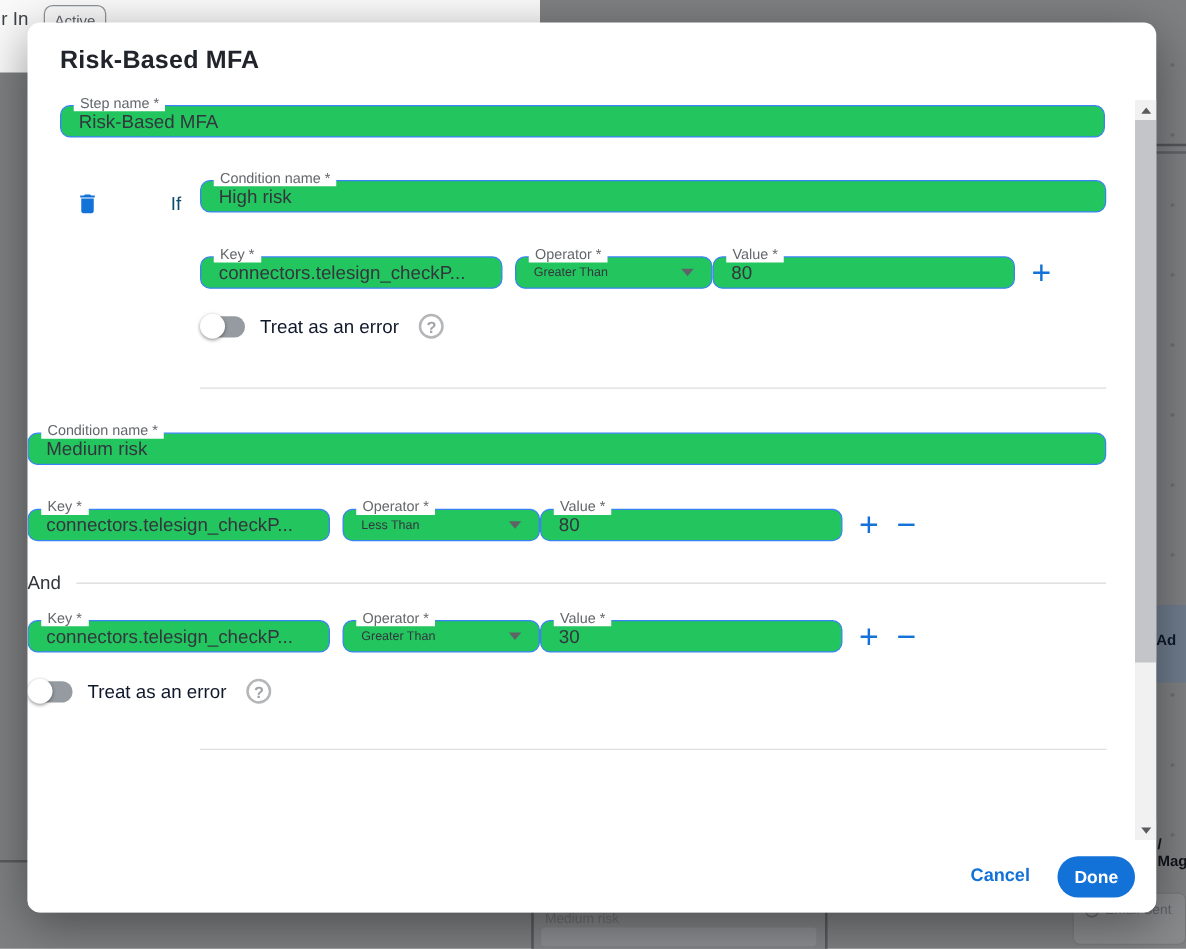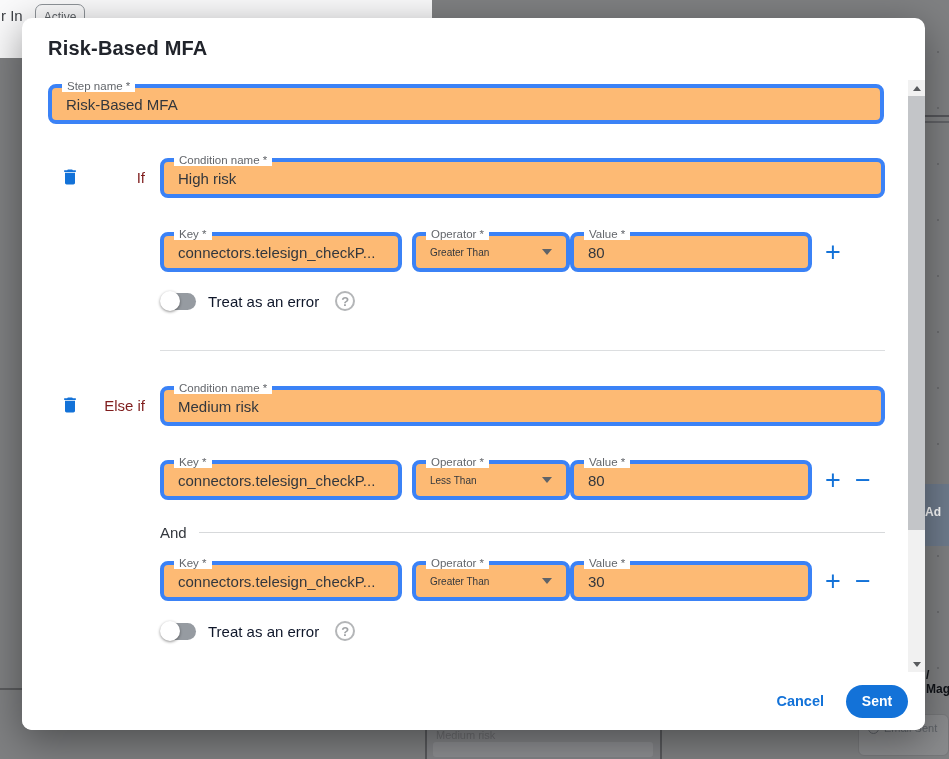--- a/index.html
+++ b/index.html
@@ -24,21 +24,21 @@
     border:1.5px solid #8f9499; border-radius:7px; background:#fafafb;
     font-size:12px; color:#5f6368; display:flex; align-items:center; justify-content:center; z-index:2;
   }
   .bg-line-left { position:absolute; left:0; top:688px; width:24px; height:2px; background:#5b5c5e; z-index:1; }
   .bg-line-right-a { position:absolute; left:925px; top:115px; width:24px; height:2px; background:#55565a; z-index:1; }
   .bg-line-right-b { position:absolute; left:925px; top:121px; width:24px; height:2px; background:#616266; z-index:1; }
   .bg-right-band {
     position:absolute; left:922px; top:484px; width:27px; height:62px;
     background:#6f7c8d; z-index:1;
   }
-  .bg-right-band-text { position:absolute; left:925px; top:505px; font-size:12px; font-weight:bold; color:#ffffff; z-index:2; }
+  .bg-right-band-text { position:absolute; left:925px; top:505px; font-size:12px; font-weight:bold; color:#0f172a; z-index:2; }
   .bg-mag-text { position:absolute; left:926px; top:668px; font-size:12px; font-weight:bold; color:#101318; z-index:2; }
   .bg-email-card {
     position:absolute; left:858px; top:714px; width:91px; height:42px;
     background:#8a8b8d; border:1px solid #77787a; border-radius:6px; z-index:1;
   }
   .bg-email-row { position:absolute; left:868px; top:722px; display:flex; align-items:center; gap:5px; z-index:2; }
   .bg-email-circle { width:11px; height:11px; border:1.5px solid #5f6368; border-radius:50%; }
   .bg-email-text { font-size:11px; color:#5f6368; }
   .bg-bottom-panel {
     position:absolute; left:425px; top:710px; width:237px; height:60px;
@@ -52,40 +52,40 @@
     position:absolute; left:22px; top:18px; width:903px; height:712px;
     background:#ffffff; border-radius:10px;
     box-shadow:0 10px 40px rgba(0,0,0,.40);
     z-index:10; overflow:hidden;
   }
   .modal-title {
     margin:19px 0 0 26px; font-size:20px; font-weight:bold; color:#21242b;
     letter-spacing:.2px;
   }
   .field {
-    position:relative; height:40px; border:4px solid #3b82f6; border-radius:8px;
-    background:#fdba74; display:flex; align-items:center; padding:0 14px;
+    position:relative; height:26px; border:1px solid #3b82f6; border-radius:8px;
+    background:#22c55e; display:flex; align-items:center; padding:0 14px;
   }
   .field-label {
     position:absolute; top:-8px; left:10px; background:#fff; padding:0 5px;
     font-size:11.5px; color:#63666b; white-space:nowrap;
   }
   .field-input {
     border:none; outline:none; width:100%; background:transparent;
     font-family:inherit; font-size:15px; color:#33373d; padding:0;
   }
   .field-text { font-size:10px; color:#33373d; white-space:nowrap; overflow:hidden; }
   .step-field { margin:24px 41px 0 26px; }
 
   .cond-block { display:flex; }
   .cond-block.first { margin-top:34px; }
   .cond-block.second { margin-top:35px; }
   .cond-gutter { width:138px; height:38px; display:flex; align-items:center; flex-shrink:0; }
   .trash-btn { margin-left:38px; width:20px; height:22px; border:none; background:none; cursor:pointer; padding:0; }
-  .keyword { flex:1; text-align:right; padding-right:15px; font-size:15px; color:#7f1d1d; }
+  .keyword { flex:1; text-align:right; padding-right:15px; font-size:15px; color:#0c4a6e; }
   .cond-main { flex:1; margin-right:40px; min-width:0; }
 
   .rule-row { display:flex; align-items:center; margin-top:34px; }
   .rule-row.tight { margin-top:21px; }
   .f-key { width:242px; flex-shrink:0; }
   .f-op { width:158px; margin-left:10px; flex-shrink:0; justify-content:space-between; }
   .f-val { width:242px; flex-shrink:0; }
   .caret {
     width:0; height:0; border-left:5px solid transparent; border-right:5px solid transparent;
     border-top:6px solid #5f6368; margin-left:8px; flex-shrink:0;
@@ -219,28 +219,20 @@
         </span>
         <span class="toggle-label">Treat as an error</span>
         <span class="help-icon">?</span>
       </div>
     </div>
   </div>
 
   <div class="content-divider d1"></div>
 
   <div class="cond-block second">
-    <div class="cond-gutter">
-      <button class="trash-btn">
-        <svg width="20" height="22" viewBox="0 0 24 24">
-          <path fill="#1372d8" d="M6 19c0 1.1.9 2 2 2h8c1.1 0 2-.9 2-2V7H6v12zM19 4h-3.5l-1-1h-5l-1 1H5v2h14V4z"></path>
-        </svg>
-      </button>
-      <span class="keyword">Else if</span>
-    </div>
     <div class="cond-main">
       <div class="field">
         <span class="field-label">Condition name *</span>
         <input class="field-input" value="Medium risk" style="">
       </div>
 
       <div class="rule-row">
         <div class="field f-key">
           <span class="field-label">Key *</span>
           <input class="field-input" value="connectors.telesign_checkP..." style="">
@@ -297,21 +289,21 @@
         <span class="toggle-label">Treat as an error</span>
         <span class="help-icon">?</span>
       </div>
     </div>
   </div>
 
   <div class="content-divider d2"></div>
 
   <div class="modal-footer">
     <button class="cancel-btn">Cancel</button>
-    <button class="done-btn">Sent</button>
+    <button class="done-btn">Done</button>
   </div>
 
   <div class="scrollbar">
     <button class="scroll-up">
       <span class="tri-up"></span>
     </button>
     <div class="scroll-thumb"></div>
     <button class="scroll-down">
       <span class="tri-down"></span>
     </button>

